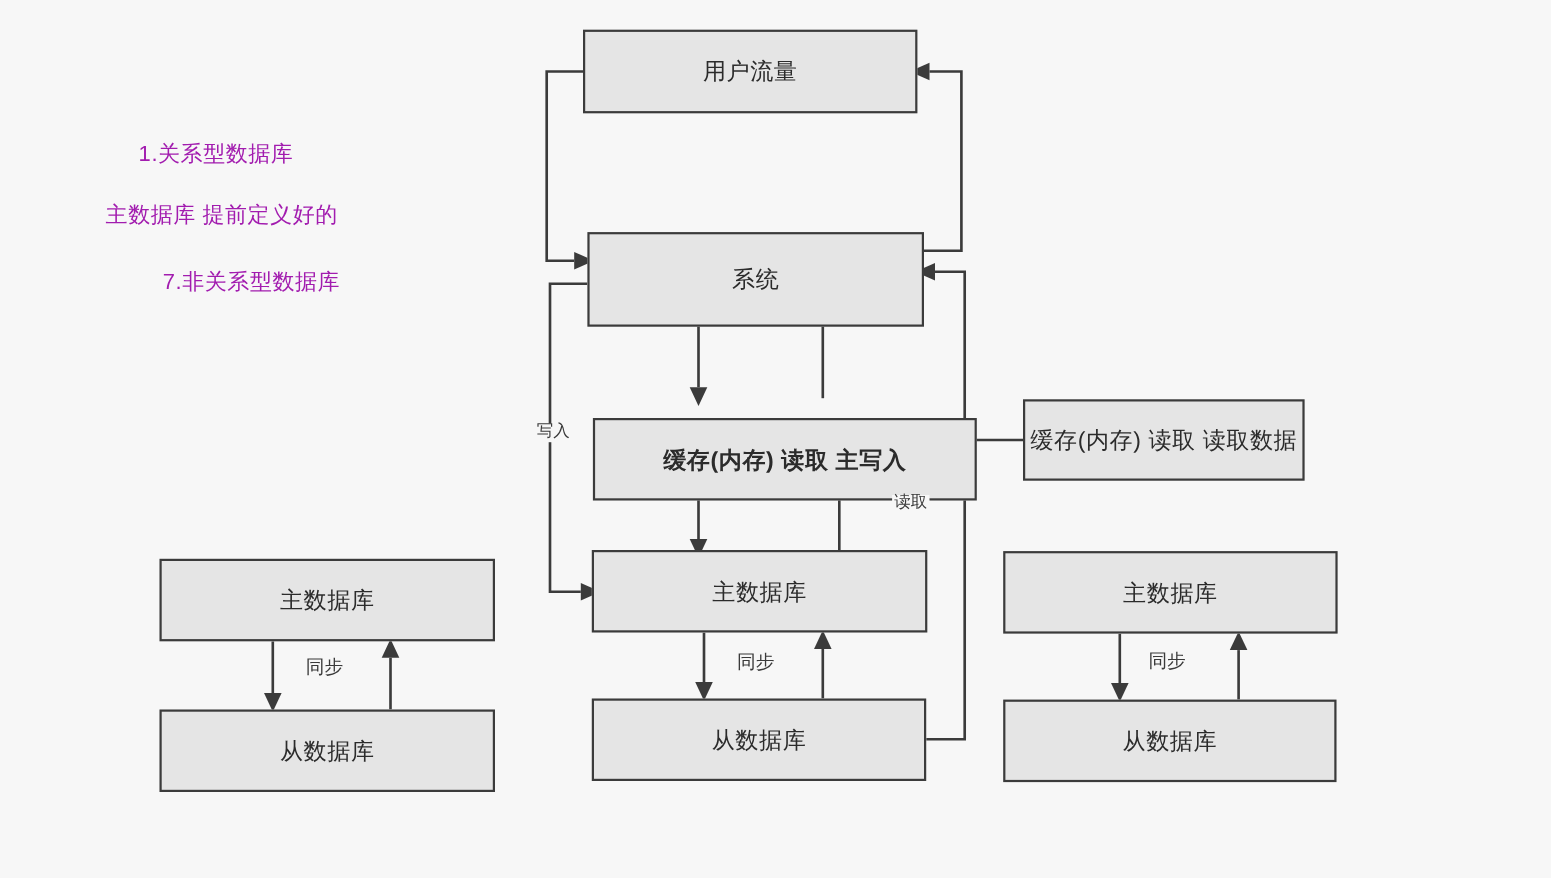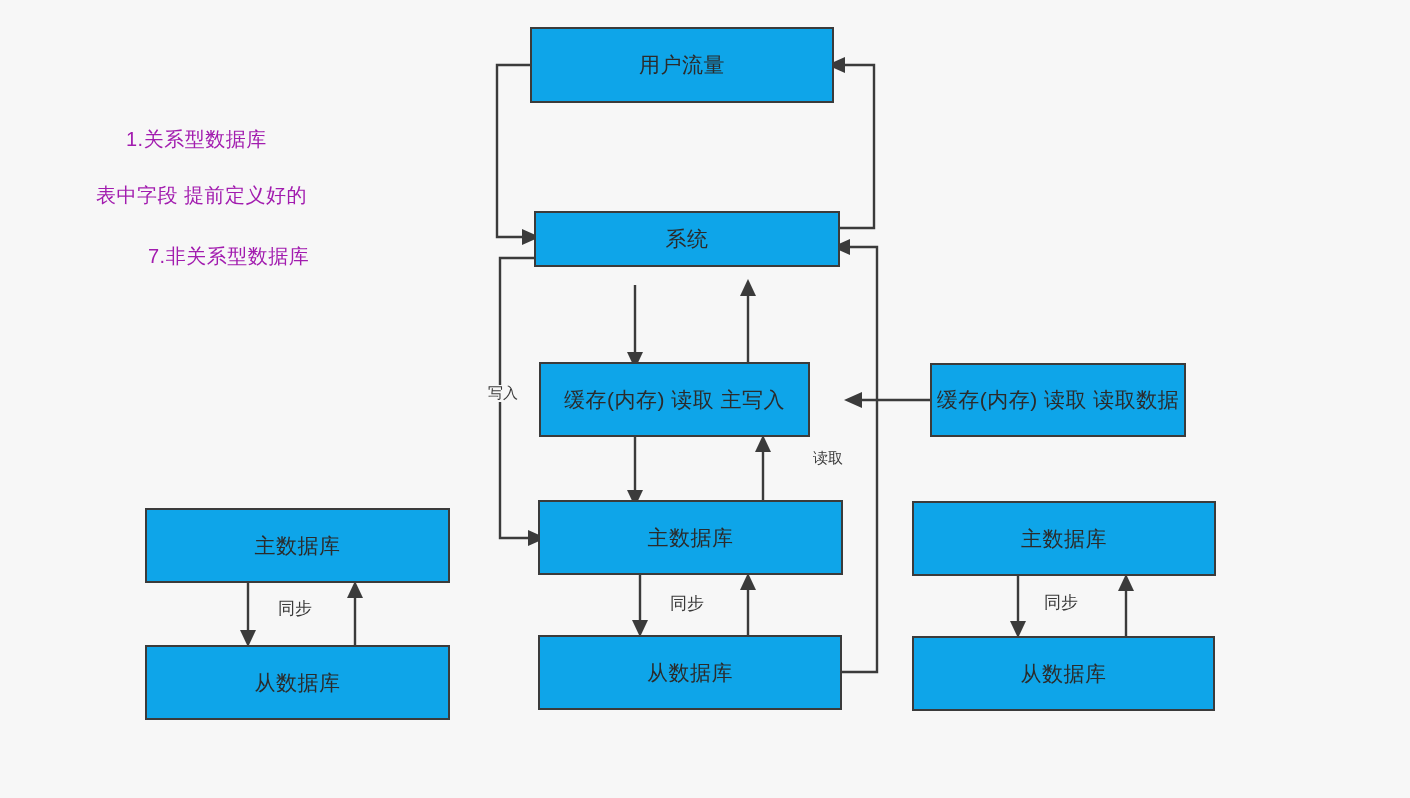--- a/index.html
+++ b/index.html
@@ -15,39 +15,40 @@
     position: relative;
   }
   #canvas {
     position: absolute;
     left: 0; top: 0;
     width: 1410px;
     height: 798px;
   }
   .node {
     position: absolute;
-    background: #0ea5e9;
+    background: #e5e5e5;
     border: 2.5px solid #3b3b3b;
     box-sizing: border-box;
     display: flex;
     align-items: center;
     justify-content: center;
     color: #2b2b2b;
     font-size: 21px;
     letter-spacing: 0.5px;
     white-space: nowrap;
   }
   .edge-label {
     position: absolute;
     background: #f7f7f7;
     color: #3a3a3a;
     font-size: 17px;
     padding: 0 2px;
     white-space: nowrap;
     line-height: 1.1;
+    font-family: Liberation Mono, monospace;
   }
   .edge-label.vertical-text {
     font-size: 15px;
   }
   .note {
     position: absolute;
     color: #a21caf;
     font-size: 20px;
     white-space: nowrap;
     letter-spacing: 0.5px;
@@ -104,28 +105,28 @@
   <line x1="748" y1="635" x2="748" y2="590"></line>
   <polygon class="arrowhead" points="740,590 756,590 748,573"></polygon>
 
   <line x1="1018" y1="576" x2="1018" y2="621"></line>
   <polygon class="arrowhead" points="1010,621 1026,621 1018,638"></polygon>
   <line x1="1126" y1="636" x2="1126" y2="591"></line>
   <polygon class="arrowhead" points="1118,591 1134,591 1126,574"></polygon>
 </svg>
 
 <div class="note" style="left:126px; top:126px;">1.关系型数据库</div>
-<div class="note" style="left:96px; top:182px;">表中字段 提前定义好的</div>
+<div class="note" style="left:96px; top:182px;">主数据库 提前定义好的</div>
 <div class="note" style="left:148px; top:243px;">7.非关系型数据库</div>
 
 <div class="node" style="left:530px; top:27px; width:304px; height:76px;">用户流量</div>
 
-<div class="node" style="left:534px; top:211px; width:306px; height:56px;">系统</div>
+<div class="node" style="left:534px; top:211px; width:306px; height:86px;">系统</div>
 
-<div class="node" style="left:539px; top:362px; width:271px; height:75px;">缓存(内存) 读取 主写入</div>
+<div class="node" style="left:539px; top:380px; width:349px; height:75px;font-weight:bold;">缓存(内存) 读取 主写入</div>
 
 <div class="node" style="left:930px; top:363px; width:256px; height:74px;">缓存(内存) 读取  读取数据</div>
 
 <div class="node" style="left:145px; top:508px; width:305px; height:75px;">主数据库</div>
 
 <div class="node" style="left:145px; top:645px; width:305px; height:75px;">从数据库</div>
 
 <div class="node" style="left:538px; top:500px; width:305px; height:75px;">主数据库</div>
 
 <div class="node" style="left:538px; top:635px; width:304px; height:75px;">从数据库</div>

